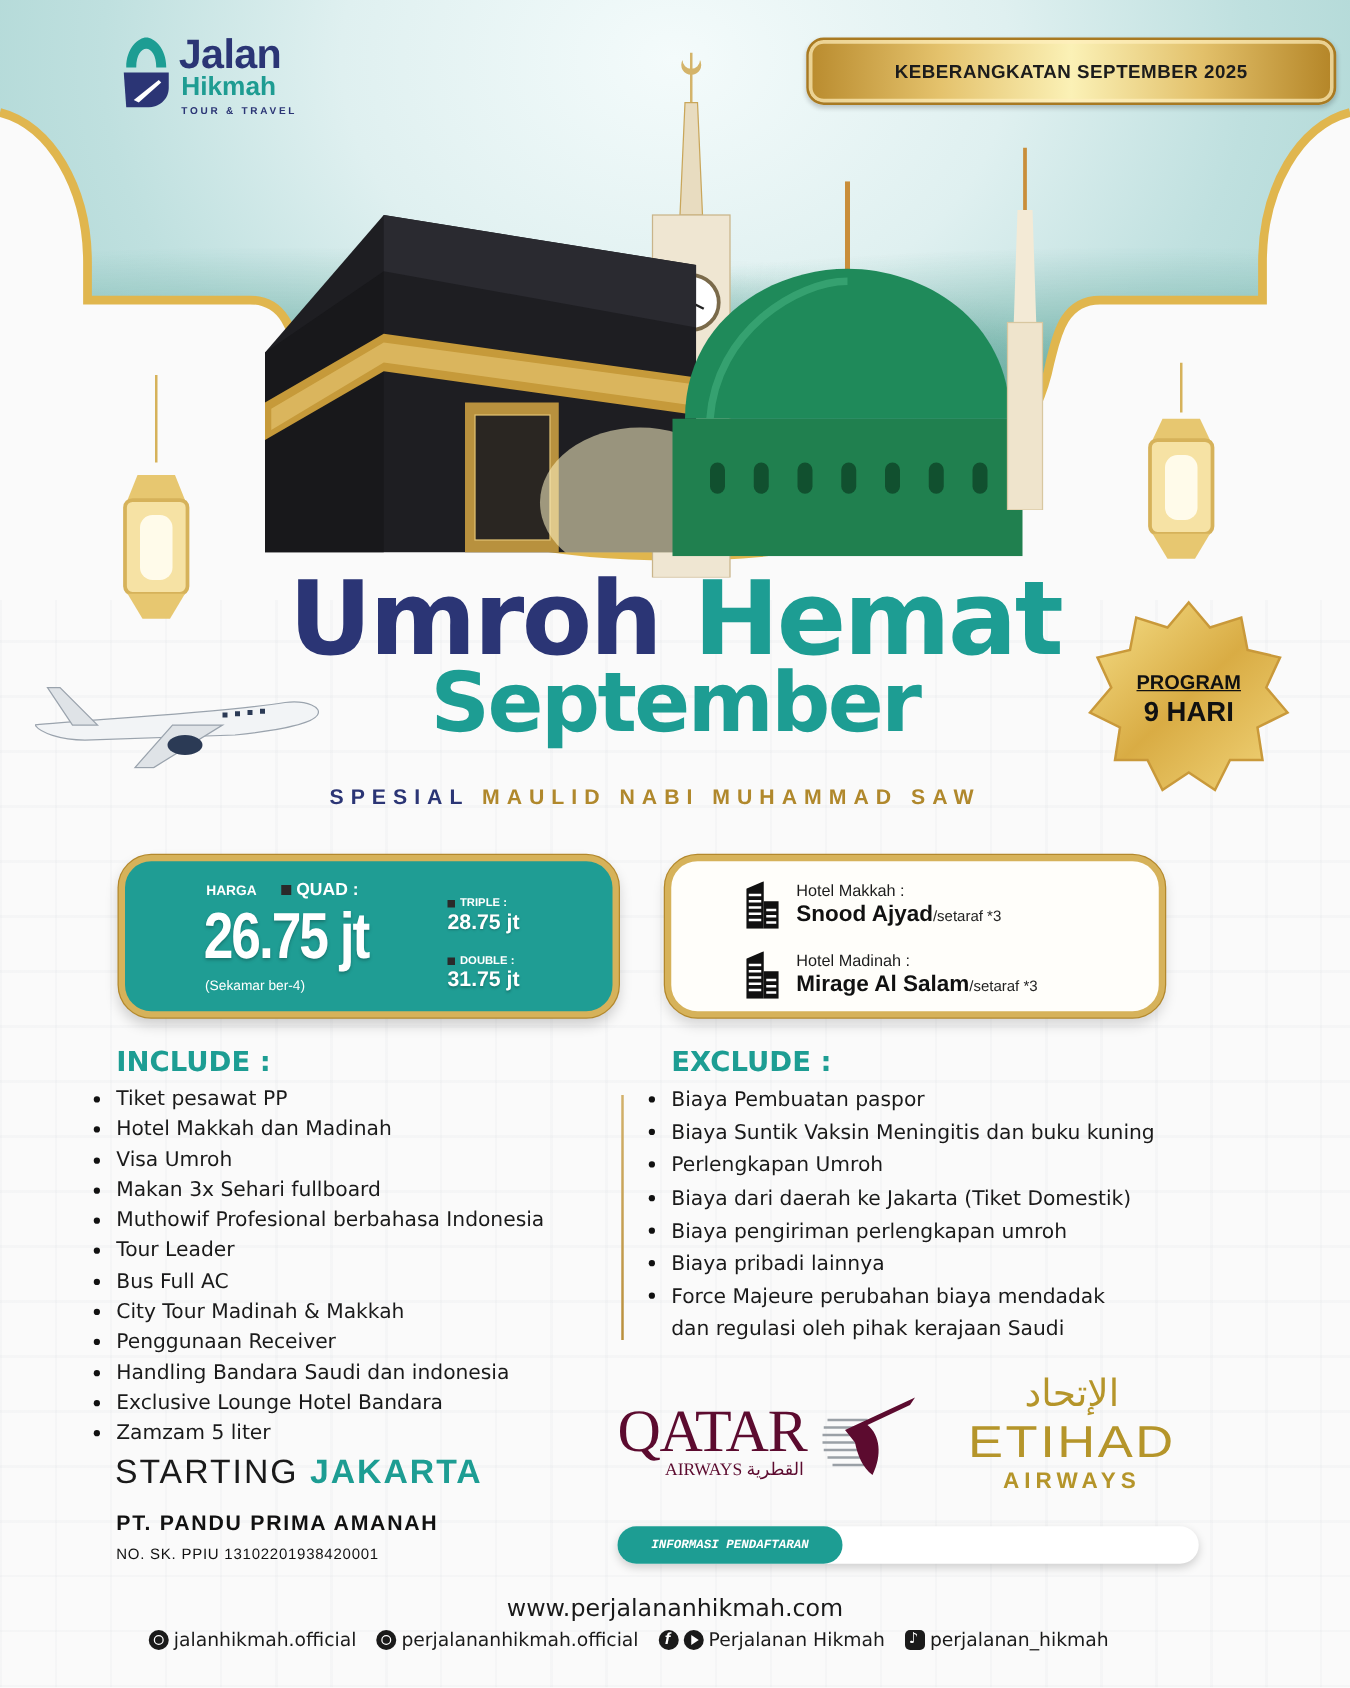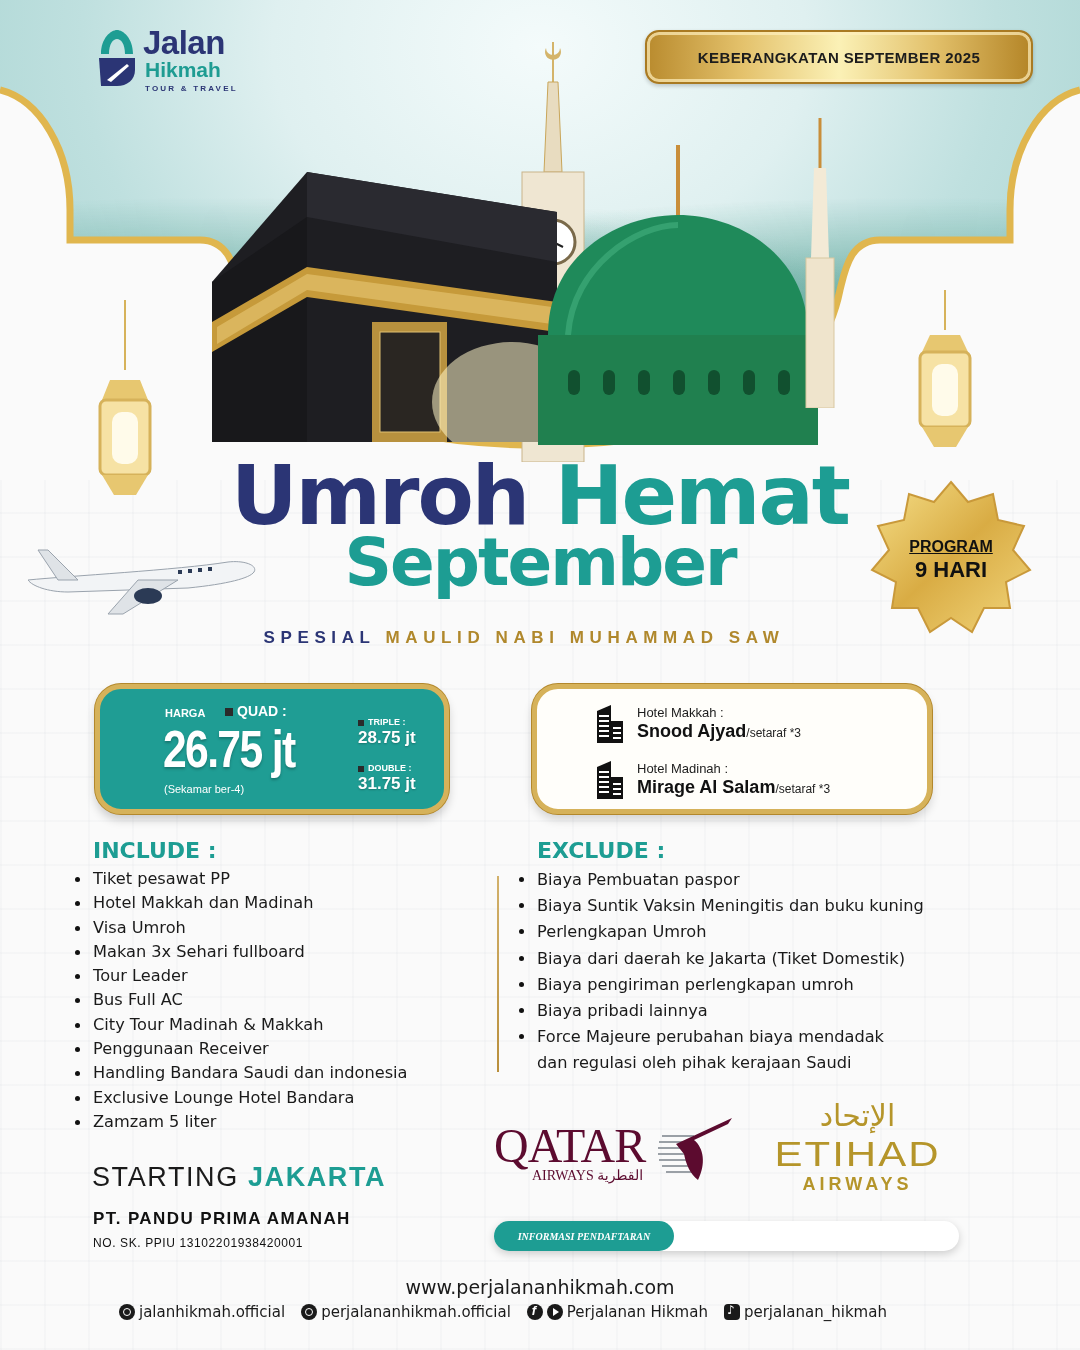--- a/index.html
+++ b/index.html
@@ -20,21 +20,21 @@
                 radial-gradient(ellipse at 85% 60%, #4a9a8b 0%, rgba(74,154,139,0.6) 30%, transparent 60%),
                 radial-gradient(ellipse at 50% 80%, #6fb0a5 0%, transparent 60%);
     opacity: 0.85; }
 
   .logo { position: absolute; left: 97px; top: 28px; width: 150px; height: 70px; }
   .logo-mark { position: absolute; left: 0; top: 0; width: 40px; height: 58px; }
   .logo-jalan { position: absolute; left: 46px; top: -4px; font-family: "Liberation Sans", sans-serif; font-weight: 700; font-size: 33px; color: #2b3575; letter-spacing: -0.5px; }
   .logo-hikmah { position: absolute; left: 48px; top: 30px; font-family: "Liberation Sans", sans-serif; font-weight: 700; font-size: 21px; color: #1e9c92; }
   .logo-tag { position: absolute; left: 48px; top: 56px; font-family: "Liberation Sans", sans-serif; font-size: 8px; letter-spacing: 2.2px; color: #2b3575; font-weight: 700; white-space: nowrap; }
 
-  .depart-badge { position: absolute; left: 645px; top: 30px; width: 388px; height: 54px;
+  .depart-badge { position: absolute; left: 645px; top: 30px; width: 424px; height: 54px;
     background: linear-gradient(90deg, #b98b2e 0%, #e4c26c 25%, #fbf1b6 50%, #e2c06a 75%, #b48527 100%);
     border: 2px solid #a97a22; border-radius: 14px;
     box-shadow: inset 0 0 0 3px rgba(255,240,190,0.7), 0 2px 4px rgba(0,0,0,0.2);
     display: flex; align-items: center; justify-content: center; }
   .depart-badge span { font-family: "Liberation Sans", sans-serif; font-weight: 700; font-size: 15px; color: #1c1c1c; letter-spacing: 0.4px; }
 
   
   .gold-arch { position: absolute; left: 0; top: 60px; width: 1080px; height: 420px; pointer-events: none; }
 
   
@@ -60,21 +60,21 @@
   .subtitle { position: absolute; top: 628px; left: 0; width: 1048px; text-align: center; font-family: "Liberation Sans", sans-serif; font-weight: 700; font-size: 17px; letter-spacing: 5.6px; }
   .subtitle .gold { color: #b0882c; }
 
   .program-badge { position: absolute; left: 868px; top: 480px; width: 166px; height: 160px; }
   .program-badge svg { position: absolute; left: 0; top: 0; }
   .program-text { position: absolute; left: 0; top: 58px; width: 166px; text-align: center; font-family: "Liberation Sans", sans-serif; font-weight: 700; color: #111; line-height: 1.1; }
   .program-text .l1 { font-size: 16px; display: block; text-decoration: underline; }
   .program-text .l2 { font-size: 22px; display: block; margin-top: 2px; }
 
   
-  .price-card { position: absolute; left: 95px; top: 684px; width: 354px; height: 130px;
+  .price-card { position: absolute; left: 95px; top: 684px; width: 400px; height: 130px;
     background: #1f9d94; border-radius: 26px;
     border: 5px solid #d6b25a;
     box-shadow: 0 0 0 1px #b3882c, 0 6px 10px rgba(0,0,0,0.18); }
   .price-harga { position: absolute; left: 65px; top: 18px; font-family: "Liberation Sans", sans-serif; font-weight: 700; font-size: 11px; color: #fff; }
   .sq { display: inline-block; width: 8px; height: 8px; background: #2a2a2a; margin-right: 4px; vertical-align: middle; }
   .price-quad-label { position: absolute; left: 125px; top: 14px; font-family: "Liberation Sans", sans-serif; font-weight: 700; font-size: 14px; color: #fff; }
   .price-main { position: absolute; left: 63px; top: 30px; font-family: "Liberation Sans", sans-serif; font-weight: 700; font-size: 52px; color: #fff; letter-spacing: -2px; transform: scaleX(0.82); transform-origin: left; text-shadow: 0 2px 3px rgba(0,0,0,0.25); white-space: nowrap; }
   .price-note { position: absolute; left: 64px; top: 94px; font-family: "Liberation Sans", sans-serif; font-size: 11px; color: #fff; }
   .price-tier { position: absolute; left: 258px; font-family: "Liberation Sans", sans-serif; color: #fff; }
   .price-tier .lbl { font-size: 9px; font-weight: 700; display: block; }
@@ -119,21 +119,21 @@
   .qatar-word { position: absolute; left: 0; top: 8px; font-family: "Liberation Serif", serif; font-size: 48px; color: #5c0b2f; letter-spacing: -1px; }
   .qatar-sub { position: absolute; left: 38px; top: 57px; font-family: "Liberation Serif", serif; font-size: 14px; color: #5c0b2f; }
   .qatar-mark { position: absolute; left: 160px; top: 4px; width: 80px; height: 70px; }
   .etihad { position: absolute; left: 750px; top: 1098px; width: 215px; height: 100px; text-align: center; }
   .etihad-ar { font-family: "DejaVu Sans", sans-serif; font-size: 30px; color: #b5952a; line-height: 36px; }
   .etihad-word { font-family: "Liberation Sans", sans-serif; font-size: 42px; color: #b5952a; letter-spacing: 2px; line-height: 40px; transform: scaleY(0.85); }
   .etihad-sub { font-family: "Liberation Sans", sans-serif; font-size: 18px; letter-spacing: 4px; color: #b5952a; font-weight: 700; margin-top: 0px; }
 
   .info-bar { position: absolute; left: 494px; top: 1221px; width: 465px; height: 30px; background: #fff; border-radius: 15px; box-shadow: 0 3px 8px rgba(0,0,0,0.18); }
   .info-pill { position: absolute; left: 0; top: 0; width: 180px; height: 30px; background: #1d9d93; border-radius: 15px; display: flex; align-items: center; justify-content: center; }
-  .info-pill span { font-family: Liberation Serif, serif; font-style: italic; font-weight: 700; font-size: 10px; color: #fff; }
+  .info-pill span { font-family: Liberation Mono, monospace; font-style: italic; font-weight: 700; font-size: 10px; color: #fff; }
 
   
   .website { position: absolute; left: 0; top: 1276px; width: 1080px; text-align: center; font-family: "DejaVu Sans", sans-serif; font-size: 19px; color: #1a1a1a; }
   .socials { position: absolute; left: 119px; top: 1303px; display: flex; align-items: center; gap: 16px; font-family: "DejaVu Sans", sans-serif; font-size: 15px; color: #1a1a1a; white-space: nowrap; }
   .social { display: flex; align-items: center; gap: 4px; }
   .s-icon { display: inline-block; width: 16px; height: 16px; border-radius: 50%; background: #1a1a1a; position: relative; }
   .s-icon.ig::after { content: ""; position: absolute; left: 4px; top: 4px; width: 6px; height: 6px; border: 1.5px solid #fff; border-radius: 50%; }
   .s-icon.fb::after { content: "f"; position: absolute; left: 5px; top: -1px; color: #fff; font-size: 13px; font-weight: 700; font-family: "Liberation Sans", sans-serif; }
   .s-icon.yt::after { content: ""; position: absolute; left: 6px; top: 4px; border-left: 6px solid #fff; border-top: 4px solid transparent; border-bottom: 4px solid transparent; }
   .s-icon.tt { border-radius: 4px; }
@@ -318,20 +318,21 @@
       <span class="hotel-name"><b>Mirage Al Salam</b><span>/setaraf *3</span></span>
     </div>
   </div>
 
   <div class="list-heading include-heading">INCLUDE :</div>
   <ul class="list include-list">
     <li>Tiket pesawat PP</li>
     <li>Hotel Makkah dan Madinah</li>
     <li>Visa Umroh</li>
     <li>Makan 3x Sehari fullboard</li>
+    <li>Muthowif Profesional berbahasa Indonesia</li>
     <li>Tour Leader</li>
     <li>Bus Full AC</li>
     <li>City Tour Madinah &amp; Makkah</li>
     <li>Penggunaan Receiver</li>
     <li>Handling Bandara Saudi dan indonesia</li>
     <li>Exclusive Lounge Hotel Bandara</li>
     <li>Zamzam 5 liter</li>
   </ul>
 
   <div class="divider"></div>

